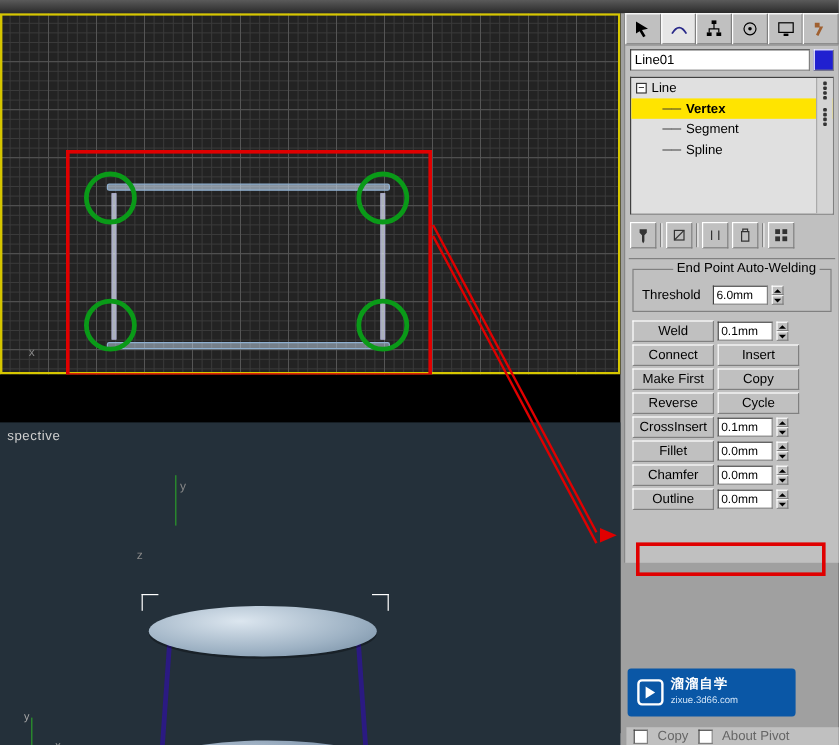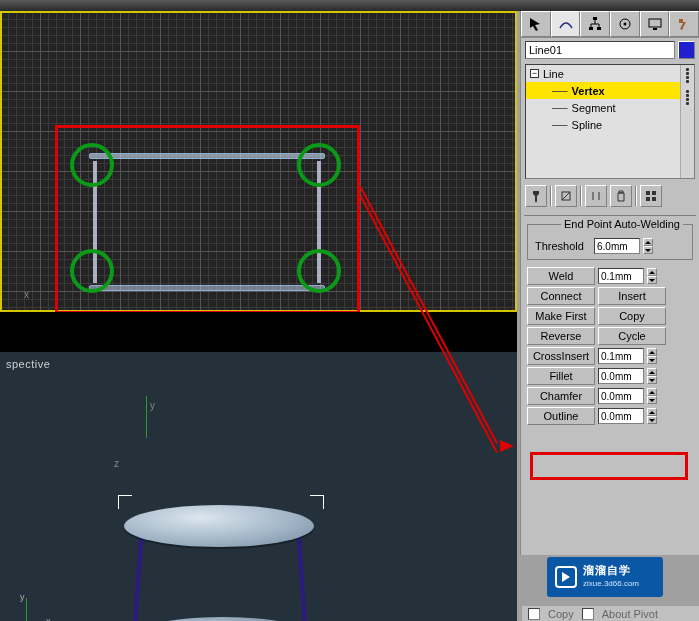--- a/index.html
+++ b/index.html
@@ -54,21 +54,21 @@
   .br-tr { left:210px; top:8px; border-left:none; border-bottom:none; }
   .axis-gizmo { position:absolute; left:10px; bottom:18px; width:36px; height:36px; }
   .axis-y { position:absolute; left:16px; top:0; width:1px; height:24px; background:#2b9b2b; }
   .axis-x { position:absolute; left:16px; top:24px; width:22px; height:1px; background:#cc2222; }
   .axis-txt { position:absolute; font-size:9px; color:#aaa; }
   .center-gizmo { position:absolute; left:128px; top:86px; }
   .cg-y { position:absolute; left:18px; top:-42px; width:1px; height:42px; background:#2b9b2b; }
   .cg-ylbl { position:absolute; left:22px; top:-38px; color:#888; font-size:10px; }
   .cg-zlbl { position:absolute; left:-14px; top:20px; color:#888; font-size:10px; }
 
-  .right-panel { position:absolute; top:11px; right:0; width:179px; height:544px; background:#c0c0c0; border-left:1px solid #888; }
+  .right-panel { position:absolute; top:11px; right:0; width:179px; height:458px; background:#c0c0c0; border-left:1px solid #888; }
   .tabrow { display:flex; height:27px; background:#c0c0c0; border-bottom:1px solid #8a8a8a; }
   .tab-btn { flex:1; border:1px solid #808080; border-top-color:#fff; border-left-color:#fff; background:#c0c0c0; display:flex; align-items:center; justify-content:center; }
   .tab-btn.sel { background:#e6e6e6; }
   .tab-icn { width:16px; height:16px; }
 
   .name-field { display:flex; padding:3px 4px; gap:3px; }
   .name-input { flex:1; height:18px; border:1px solid #808080; border-top-color:#404040; border-left-color:#404040; background:#fff; padding:0 3px; }
   .color-swatch { width:18px; height:18px; background:#2020d0; border:1px solid #808080; border-top-color:#fff; border-left-color:#fff; }
 
   .dropdown { margin:2px 4px; height:18px; display:flex; }
@@ -101,21 +101,21 @@
   .sp-btn { flex:1; border:1px solid #808080; border-top-color:#fff; border-left-color:#fff; background:#c0c0c0; display:flex; align-items:center; justify-content:center; }
   .tri-up { width:0; height:0; border-left:3px solid transparent; border-right:3px solid transparent; border-bottom:3px solid #000; }
   .tri-dn-s { width:0; height:0; border-left:3px solid transparent; border-right:3px solid transparent; border-top:3px solid #000; }
   .btn { height:18px; border:1px solid #808080; border-top-color:#fff; border-left-color:#fff; background:#c0c0c0; display:flex; align-items:center; justify-content:center; padding:0 4px; font-size:11px; }
   .btn.w { width:68px; }
   .center-row { display:flex; justify-content:flex-end; align-items:center; gap:4px; padding:2px 6px; }
 
   .red-highlight { position:absolute; border:3px solid #e00000; z-index:50; pointer-events:none; }
   .rh-row { right:11px; bottom:141px; width:158px; height:28px; }
 
-  .watermark { position:absolute; right:36px; bottom:24px; width:116px; height:40px; background:#0a57a6; border-radius:3px; display:flex; align-items:center; gap:6px; padding:16px 8px; z-index:60; }
+  .watermark { position:absolute; right:36px; bottom:24px; width:140px; height:40px; background:#0a57a6; border-radius:3px; display:flex; align-items:center; gap:6px; padding:16px 8px; z-index:60; }
   .wm-play { width:22px; height:22px; border:2px solid #fff; border-radius:4px; display:flex; align-items:center; justify-content:center; }
   .wm-tri { width:0; height:0; border-left:8px solid #fff; border-top:5px solid transparent; border-bottom:5px solid transparent; }
   .wm-text { color:#fff; font-size:13px; font-weight:bold; letter-spacing:1px; display:flex; flex-direction:column; line-height:13px; }
   .wm-sub { font-size:8px; color:#cfe3f7; font-weight:normal; letter-spacing:0; }
 
   .footer-strip { position:absolute; left:522px; bottom:0; right:0; height:15px; background:#c0c0c0; display:flex; align-items:center; gap:8px; padding:0 6px; font-size:10px; color:#666; }
 </style>
 </head>
 <body>
 

